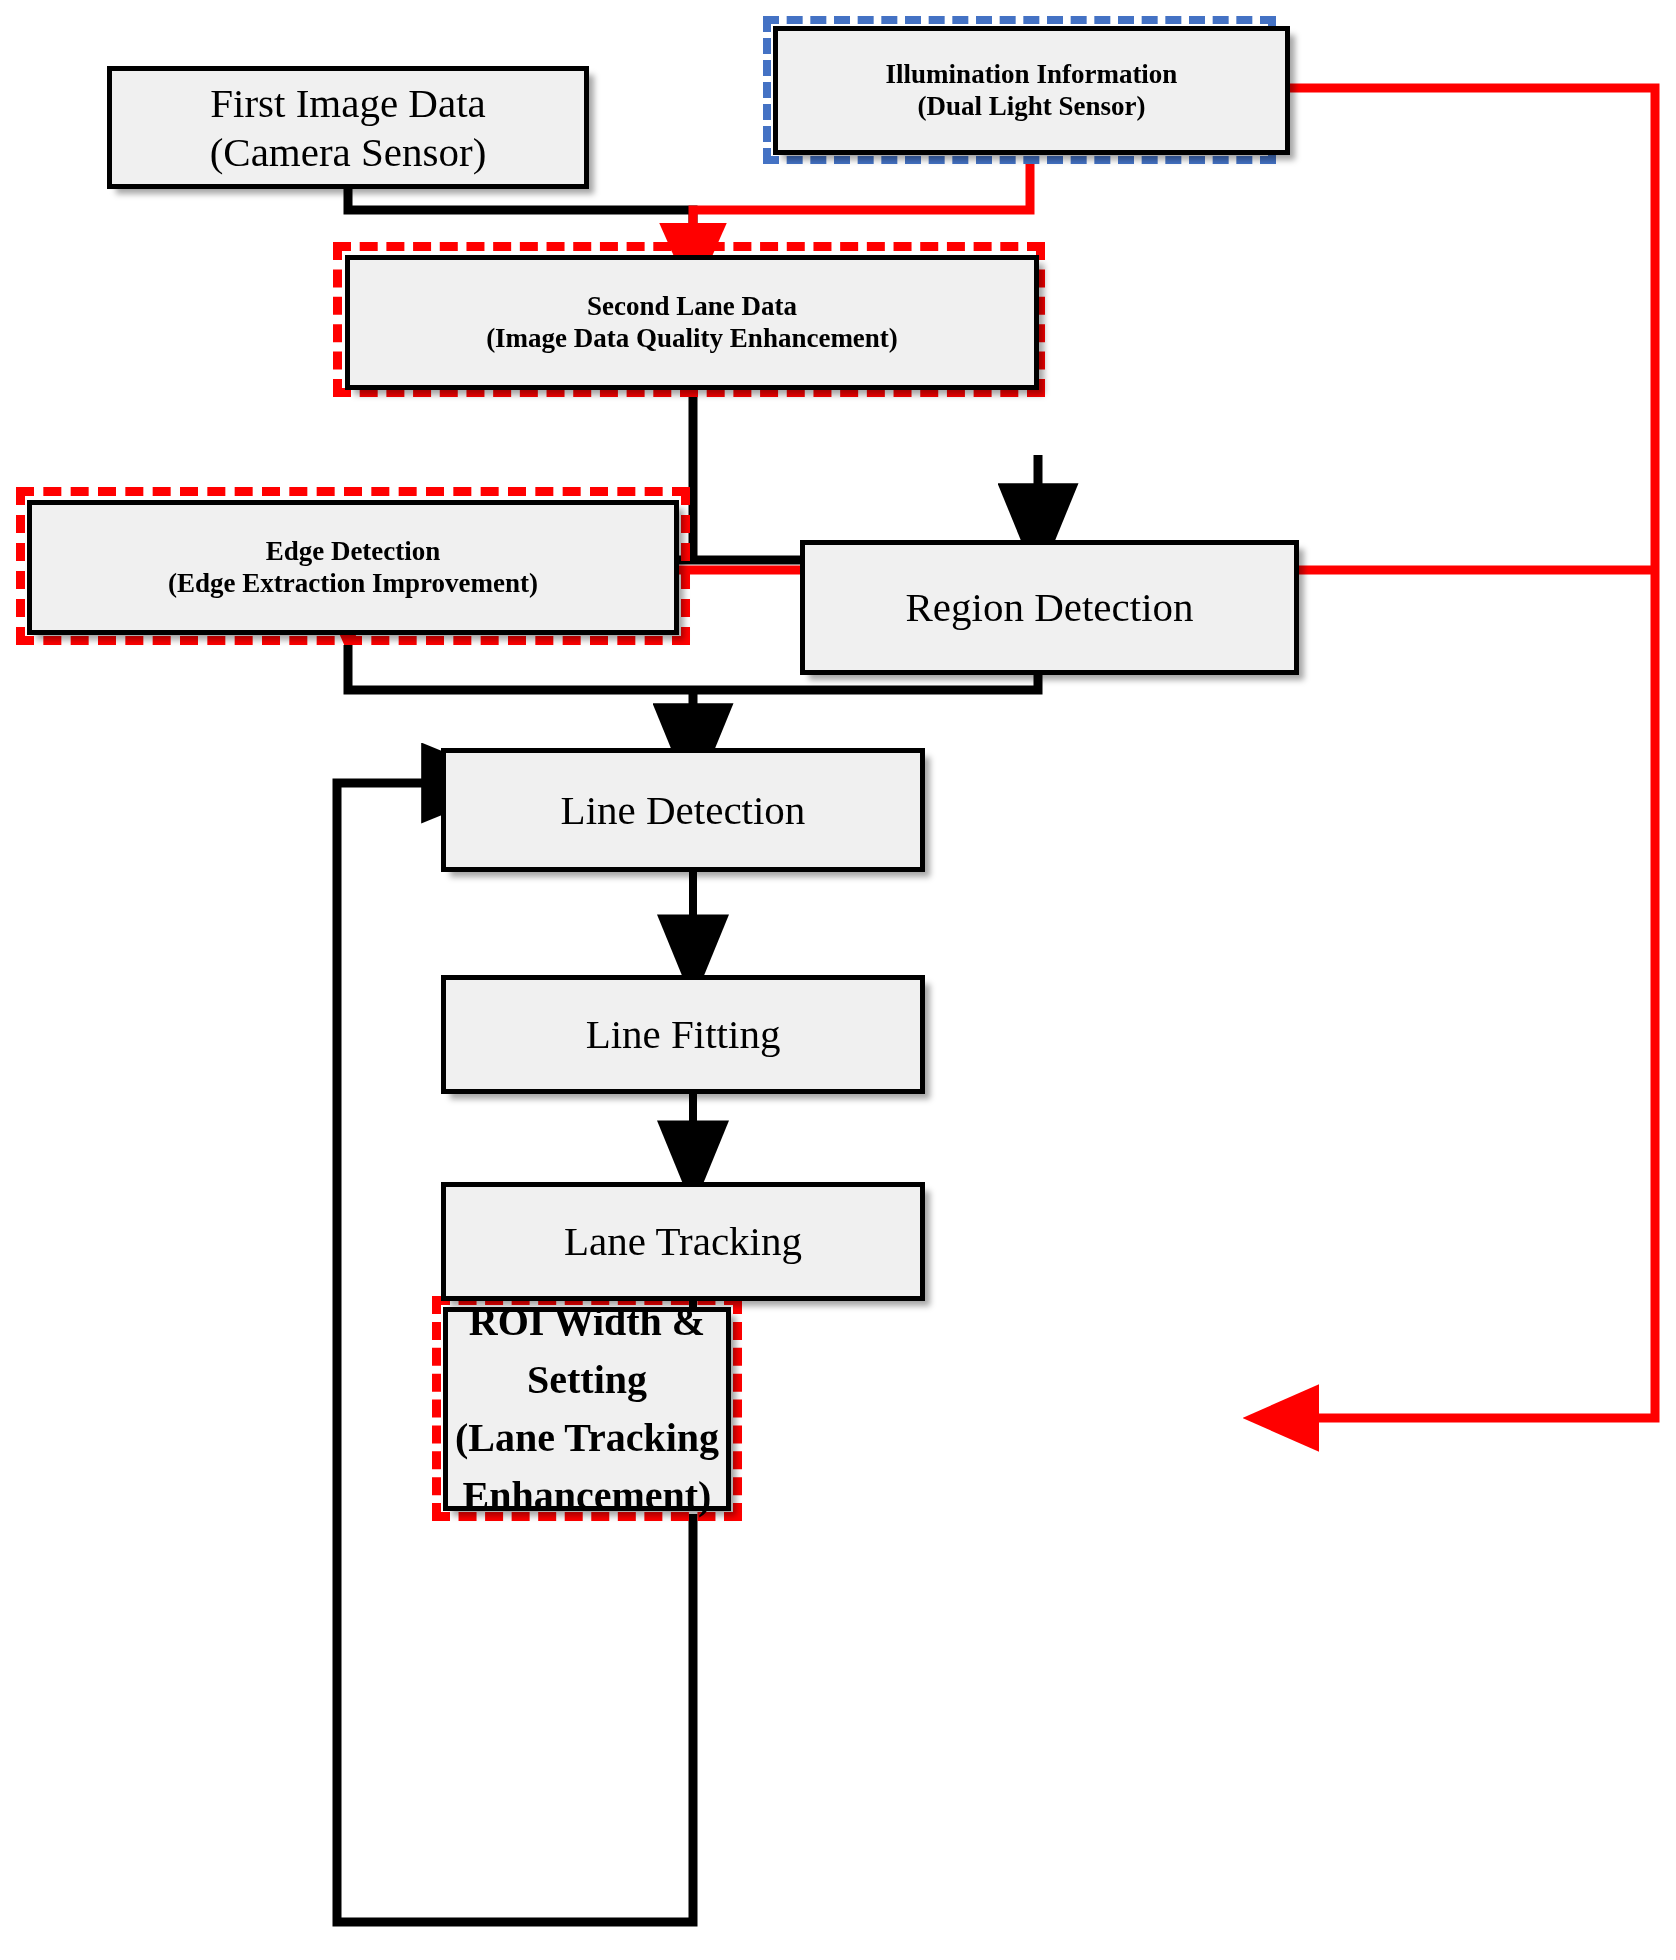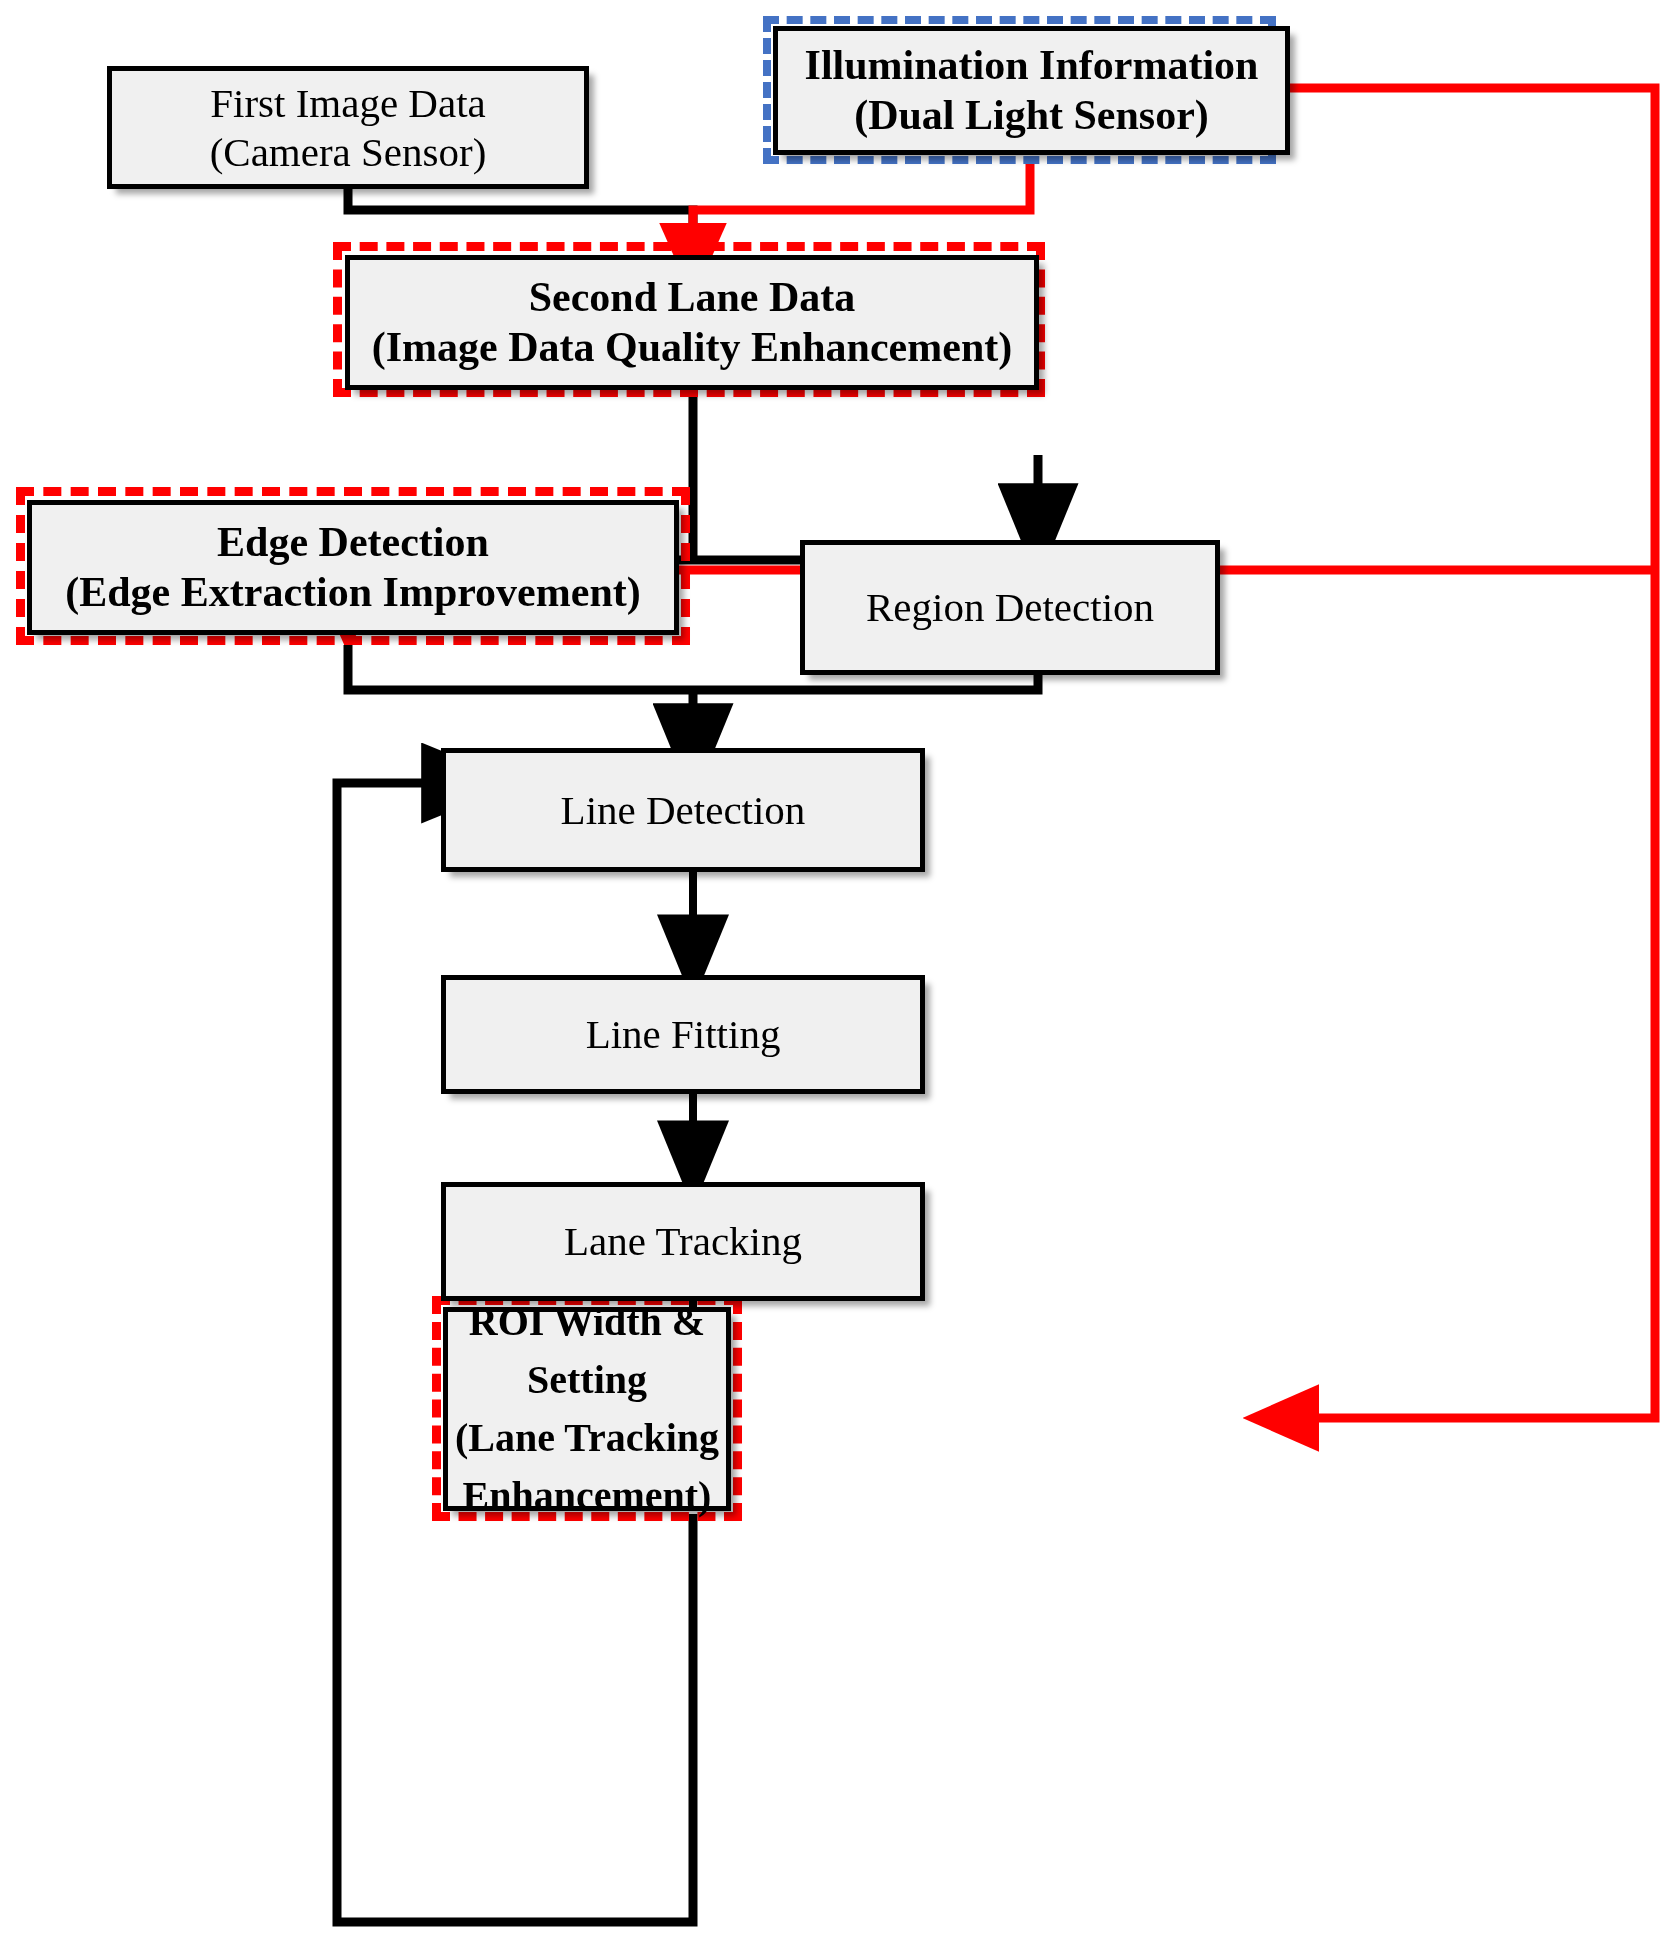--- a/index.html
+++ b/index.html
@@ -8,21 +8,21 @@
   #stage{position:absolute;left:0;top:0;width:1676px;height:1960px;}
   #edges{position:absolute;left:0;top:0;width:1676px;height:1960px;}
 
   .node{position:absolute;box-sizing:border-box;background:#f0f0f0;
         border:5px solid #000000;
         box-shadow:7px 7px 6px -2px rgba(0,0,0,0.35);
         display:flex;align-items:center;justify-content:center;
         text-align:center;line-height:1.18;color:#000;}
   .node .lbl{display:block;padding:0 6px;}
   .plain{font-weight:400;font-size:41px;margin-top:40px;}
-  .bold{font-weight:700;font-size:42px;}
+  .bold{font-weight:700;font-size:27px;}
   .bold.sm{font-size:40px;}
 
   .hl{position:absolute;box-sizing:border-box;pointer-events:none;}
   .hl.red{border:9px dashed #ff0000;}
   .hl.blue{border:8px dashed #4472c4;}
 </style>
 </head>
 <body>
 
 <div id="stage">
@@ -115,21 +115,21 @@
     </span>
   </div>
 
   <div class="node bold" style="left:27px;top:500px;width:652px;height:135px;">
     <span class="lbl">
       <span>Edge Detection</span><br>
       <span>(Edge Extraction Improvement)</span>
     </span>
   </div>
 
-  <div class="node plain" style="left:800px;top:500px;width:420px;height:135px;">
+  <div class="node plain" style="left:800px;top:500px;width:499px;height:135px;">
     <span class="lbl">Region Detection</span>
   </div>
 
   <div class="node plain" style="left:441px;top:708px;width:484px;height:124px;">
     <span class="lbl">Line Detection</span>
   </div>
 
   <div class="node plain" style="left:441px;top:935px;width:484px;height:119px;">
     <span class="lbl">Line Fitting</span>
   </div>

